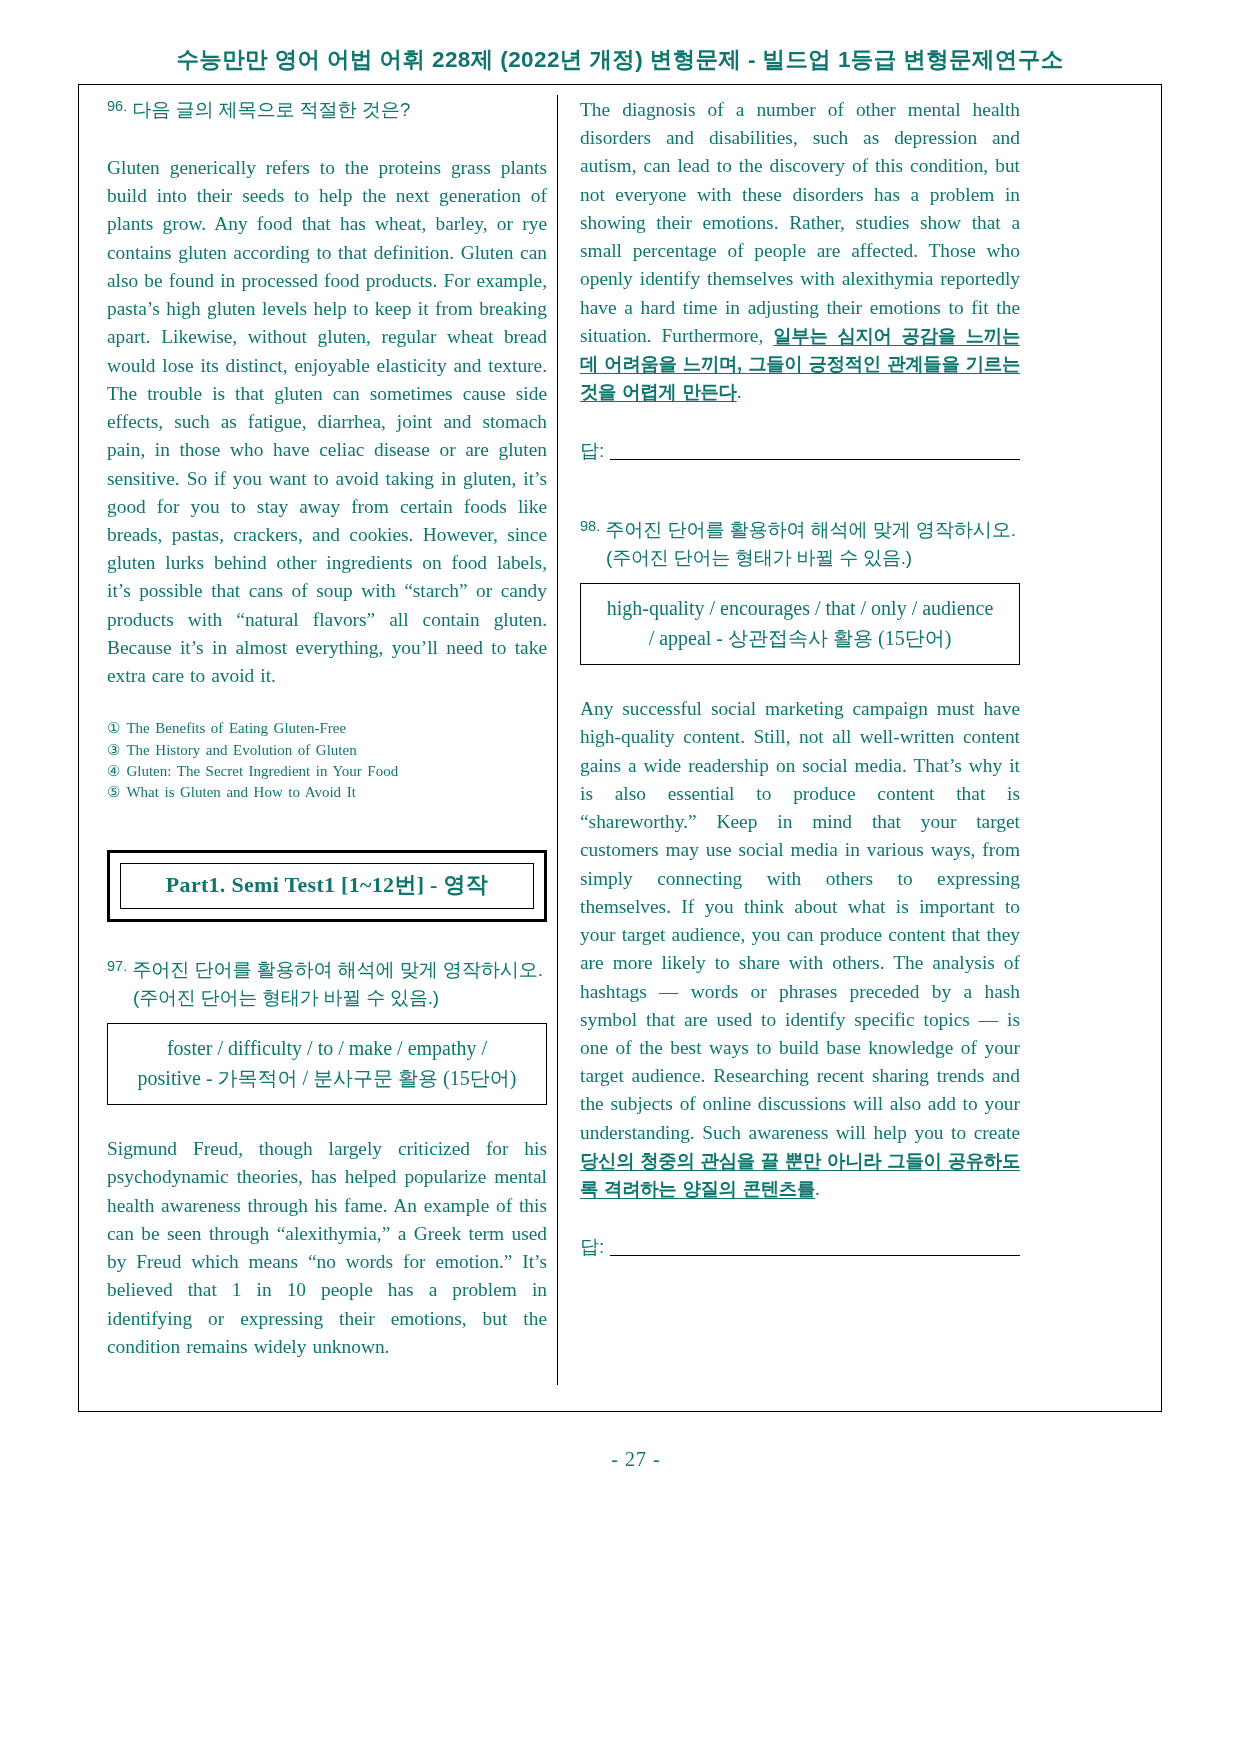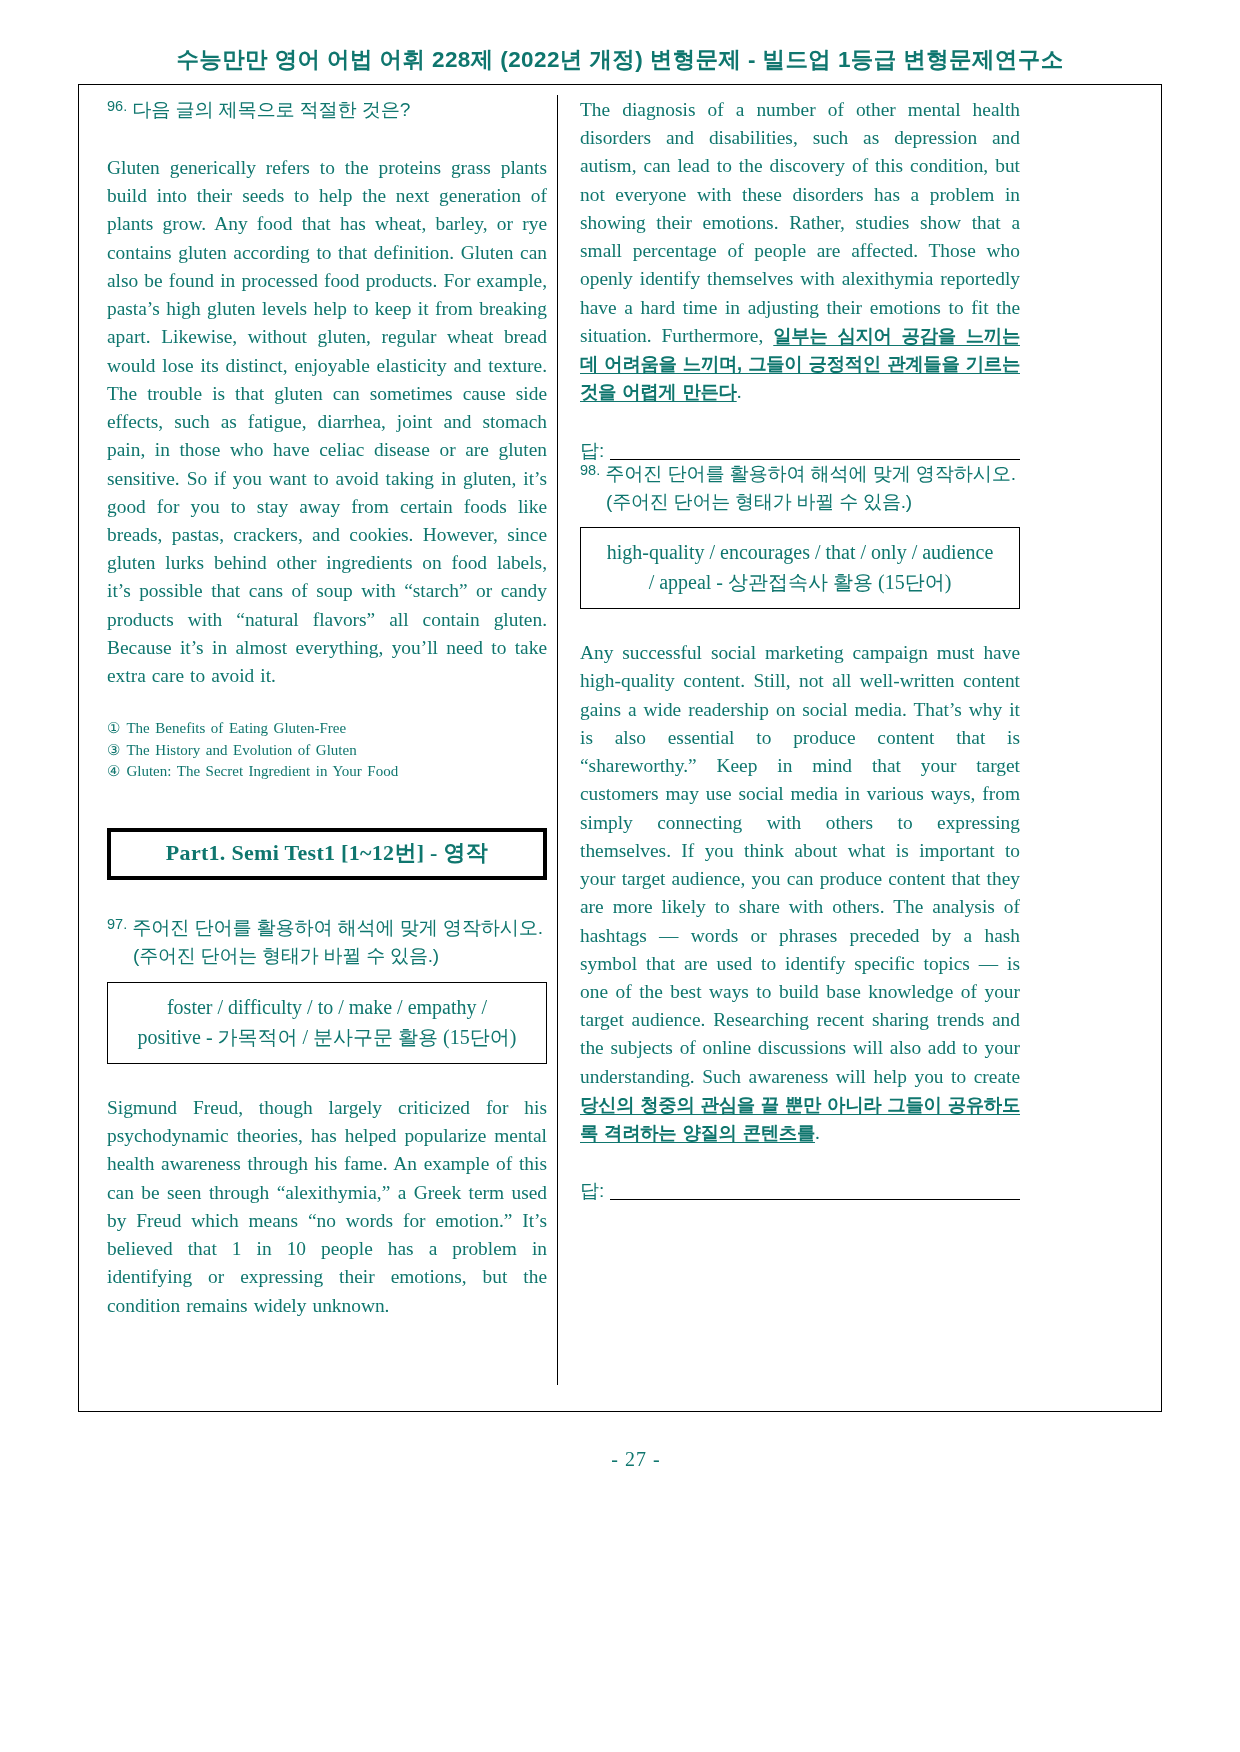--- a/index.html
+++ b/index.html
@@ -110,21 +110,21 @@
     line-height: 1.42;
     font-size: 15px;
     word-spacing: 0.12em;
   }
   .circ { margin-right: 6px; }
 
   
   .banner-outer {
     margin-top: 46px;
     border: 3.2px solid #000;
-    padding: 0;
+    padding: 10px;
     box-sizing: border-box;
   }
   .banner-inner {
     border: 1.7px solid #000;
     padding: 5px 0 7px;
     text-align: center;
     font-family: "Liberation Serif", "DejaVu Serif", serif;
     font-weight: bold;
     font-size: 22px;
     letter-spacing: 0.3px;
@@ -195,20 +195,23 @@
       <div class="options">
         <div class="option">
           <span class="circ">①</span><span>The Benefits of Eating Gluten-Free</span>
         </div>
         <div class="option">
           <span class="circ">③</span><span>The History and Evolution of Gluten</span>
         </div>
         <div class="option">
           <span class="circ">④</span><span>Gluten: The Secret Ingredient in Your Food</span>
         </div>
+        <div class="option">
+          <span class="circ">⑤</span><span>What is Gluten and How to Avoid It</span>
+        </div>
       </div>
     </div>
 
     <div class="banner-outer">
       <div class="banner-inner">Part1. Semi Test1 [1~12번] - 영작</div>
     </div>
 
     <div style="margin-top:34px;">
       <div class="q-stem">
         <span class="qnum">97.</span>
@@ -228,21 +231,21 @@
 
   <div class="col col-right">
 
     <p class="passage"><span>The diagnosis of a number of other mental health disorders and disabilities, such as depression and autism, can lead to the discovery of this condition, but not everyone with these disorders has a problem in showing their emotions. Rather, studies show that a small percentage of people are affected. Those who openly identify themselves with alexithymia reportedly have a hard time in adjusting their emotions to fit the situation. Furthermore, </span><span class="kr-bold">일부는 심지어 공감을 느끼는 데 어려움을 느끼며, 그들이 긍정적인 관계들을 기르는 것을 어렵게 만든다</span><span>.</span></p>
 
     <div class="answer-row">
       <span class="answer-label">답:</span>
       <span class="answer-rule"></span>
     </div>
 
-    <div style="">
+    <div style="margin-top:56px;">
       <div class="q-stem">
         <span class="qnum">98.</span>
         <span>주어진 단어를 활용하여 해석에 맞게 영작하시오.</span>
       </div>
       <div class="q-stem-2">(주어진 단어는 형태가 바뀔 수 있음.)</div>
 
       <div class="wordbank">
         <div>high-quality / encourages / that / only / audience</div>
         <div>/ appeal - 상관접속사 활용 (15단어)</div>
       </div>

